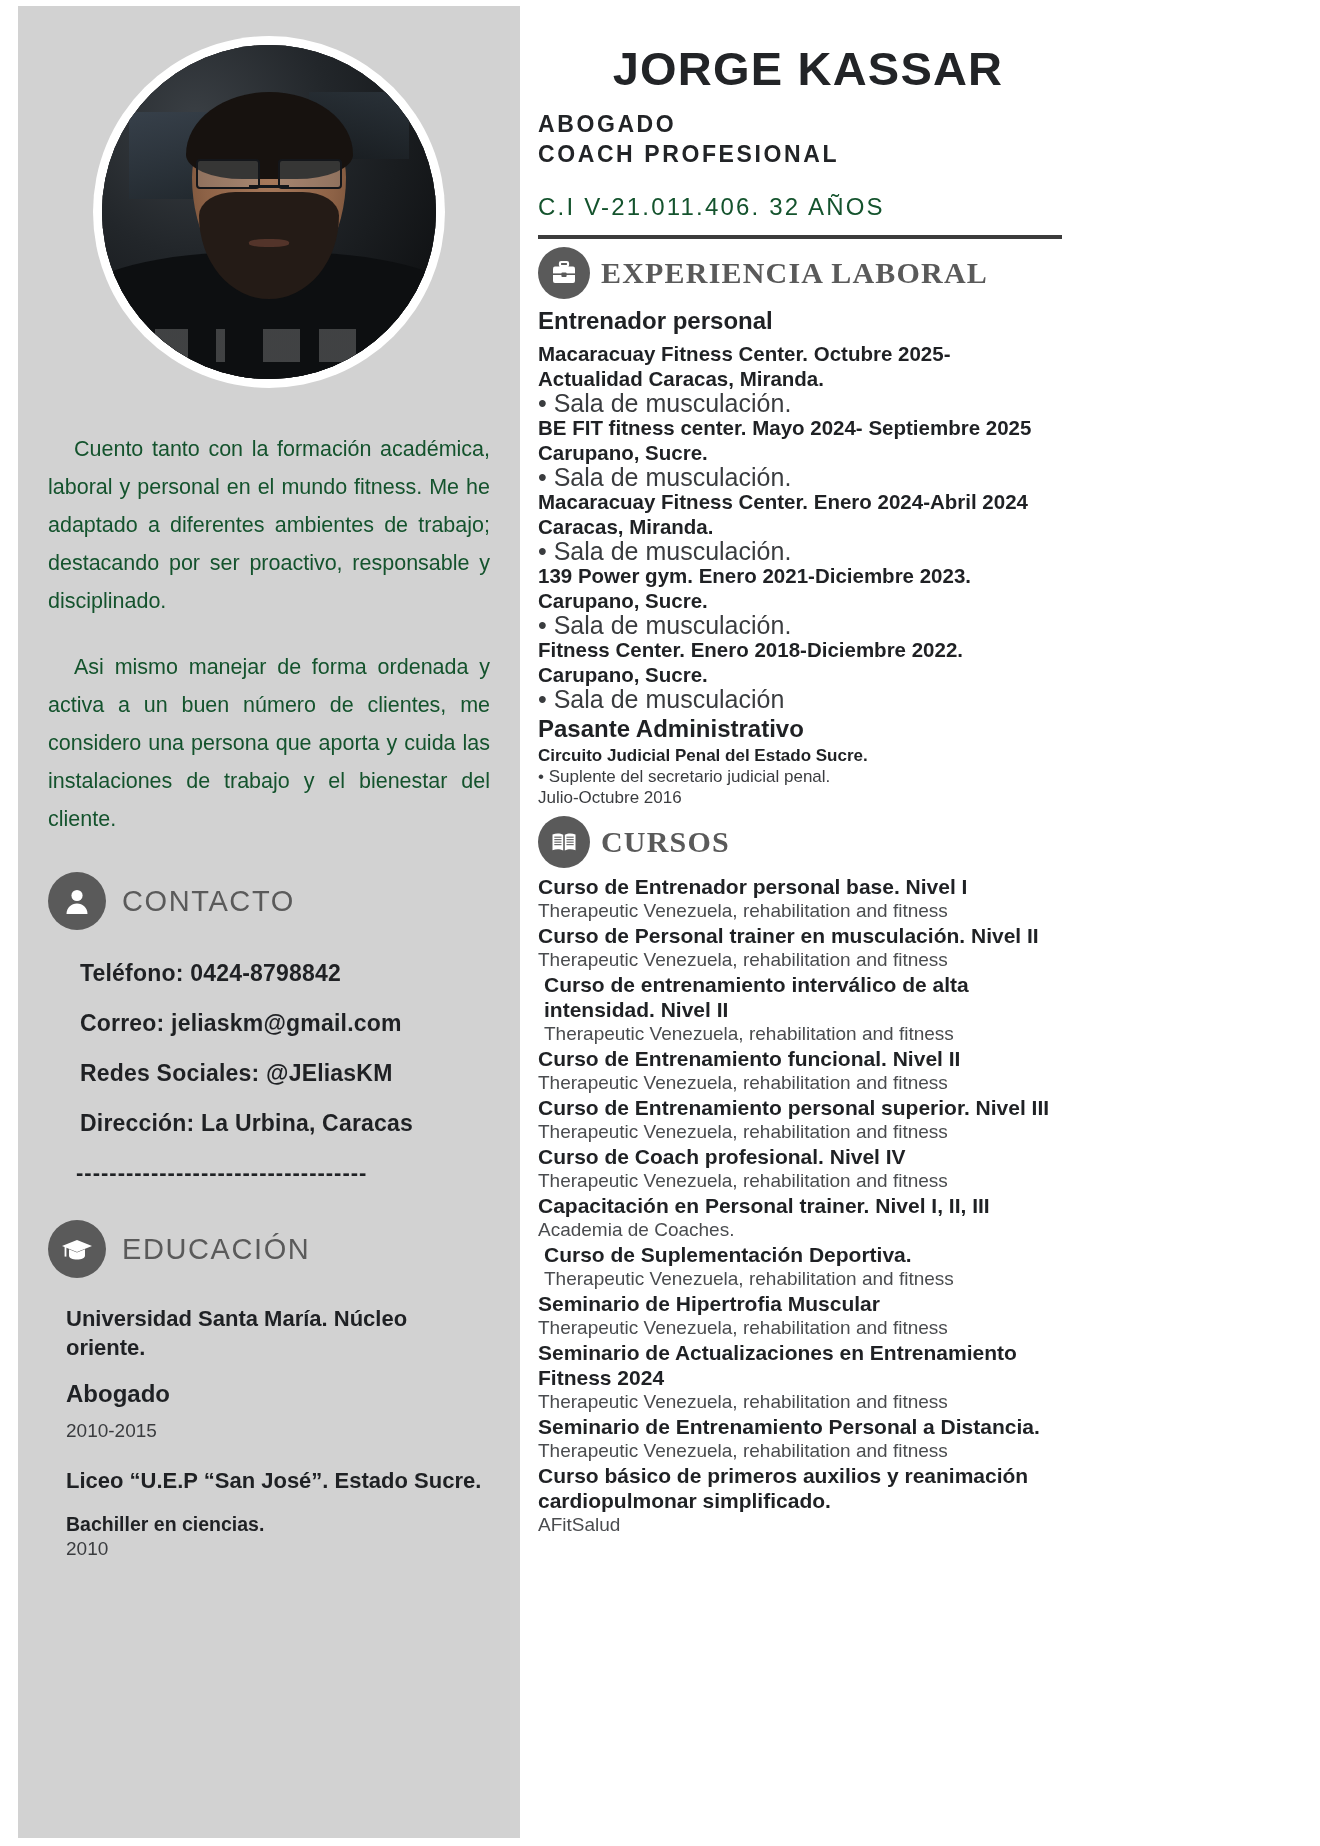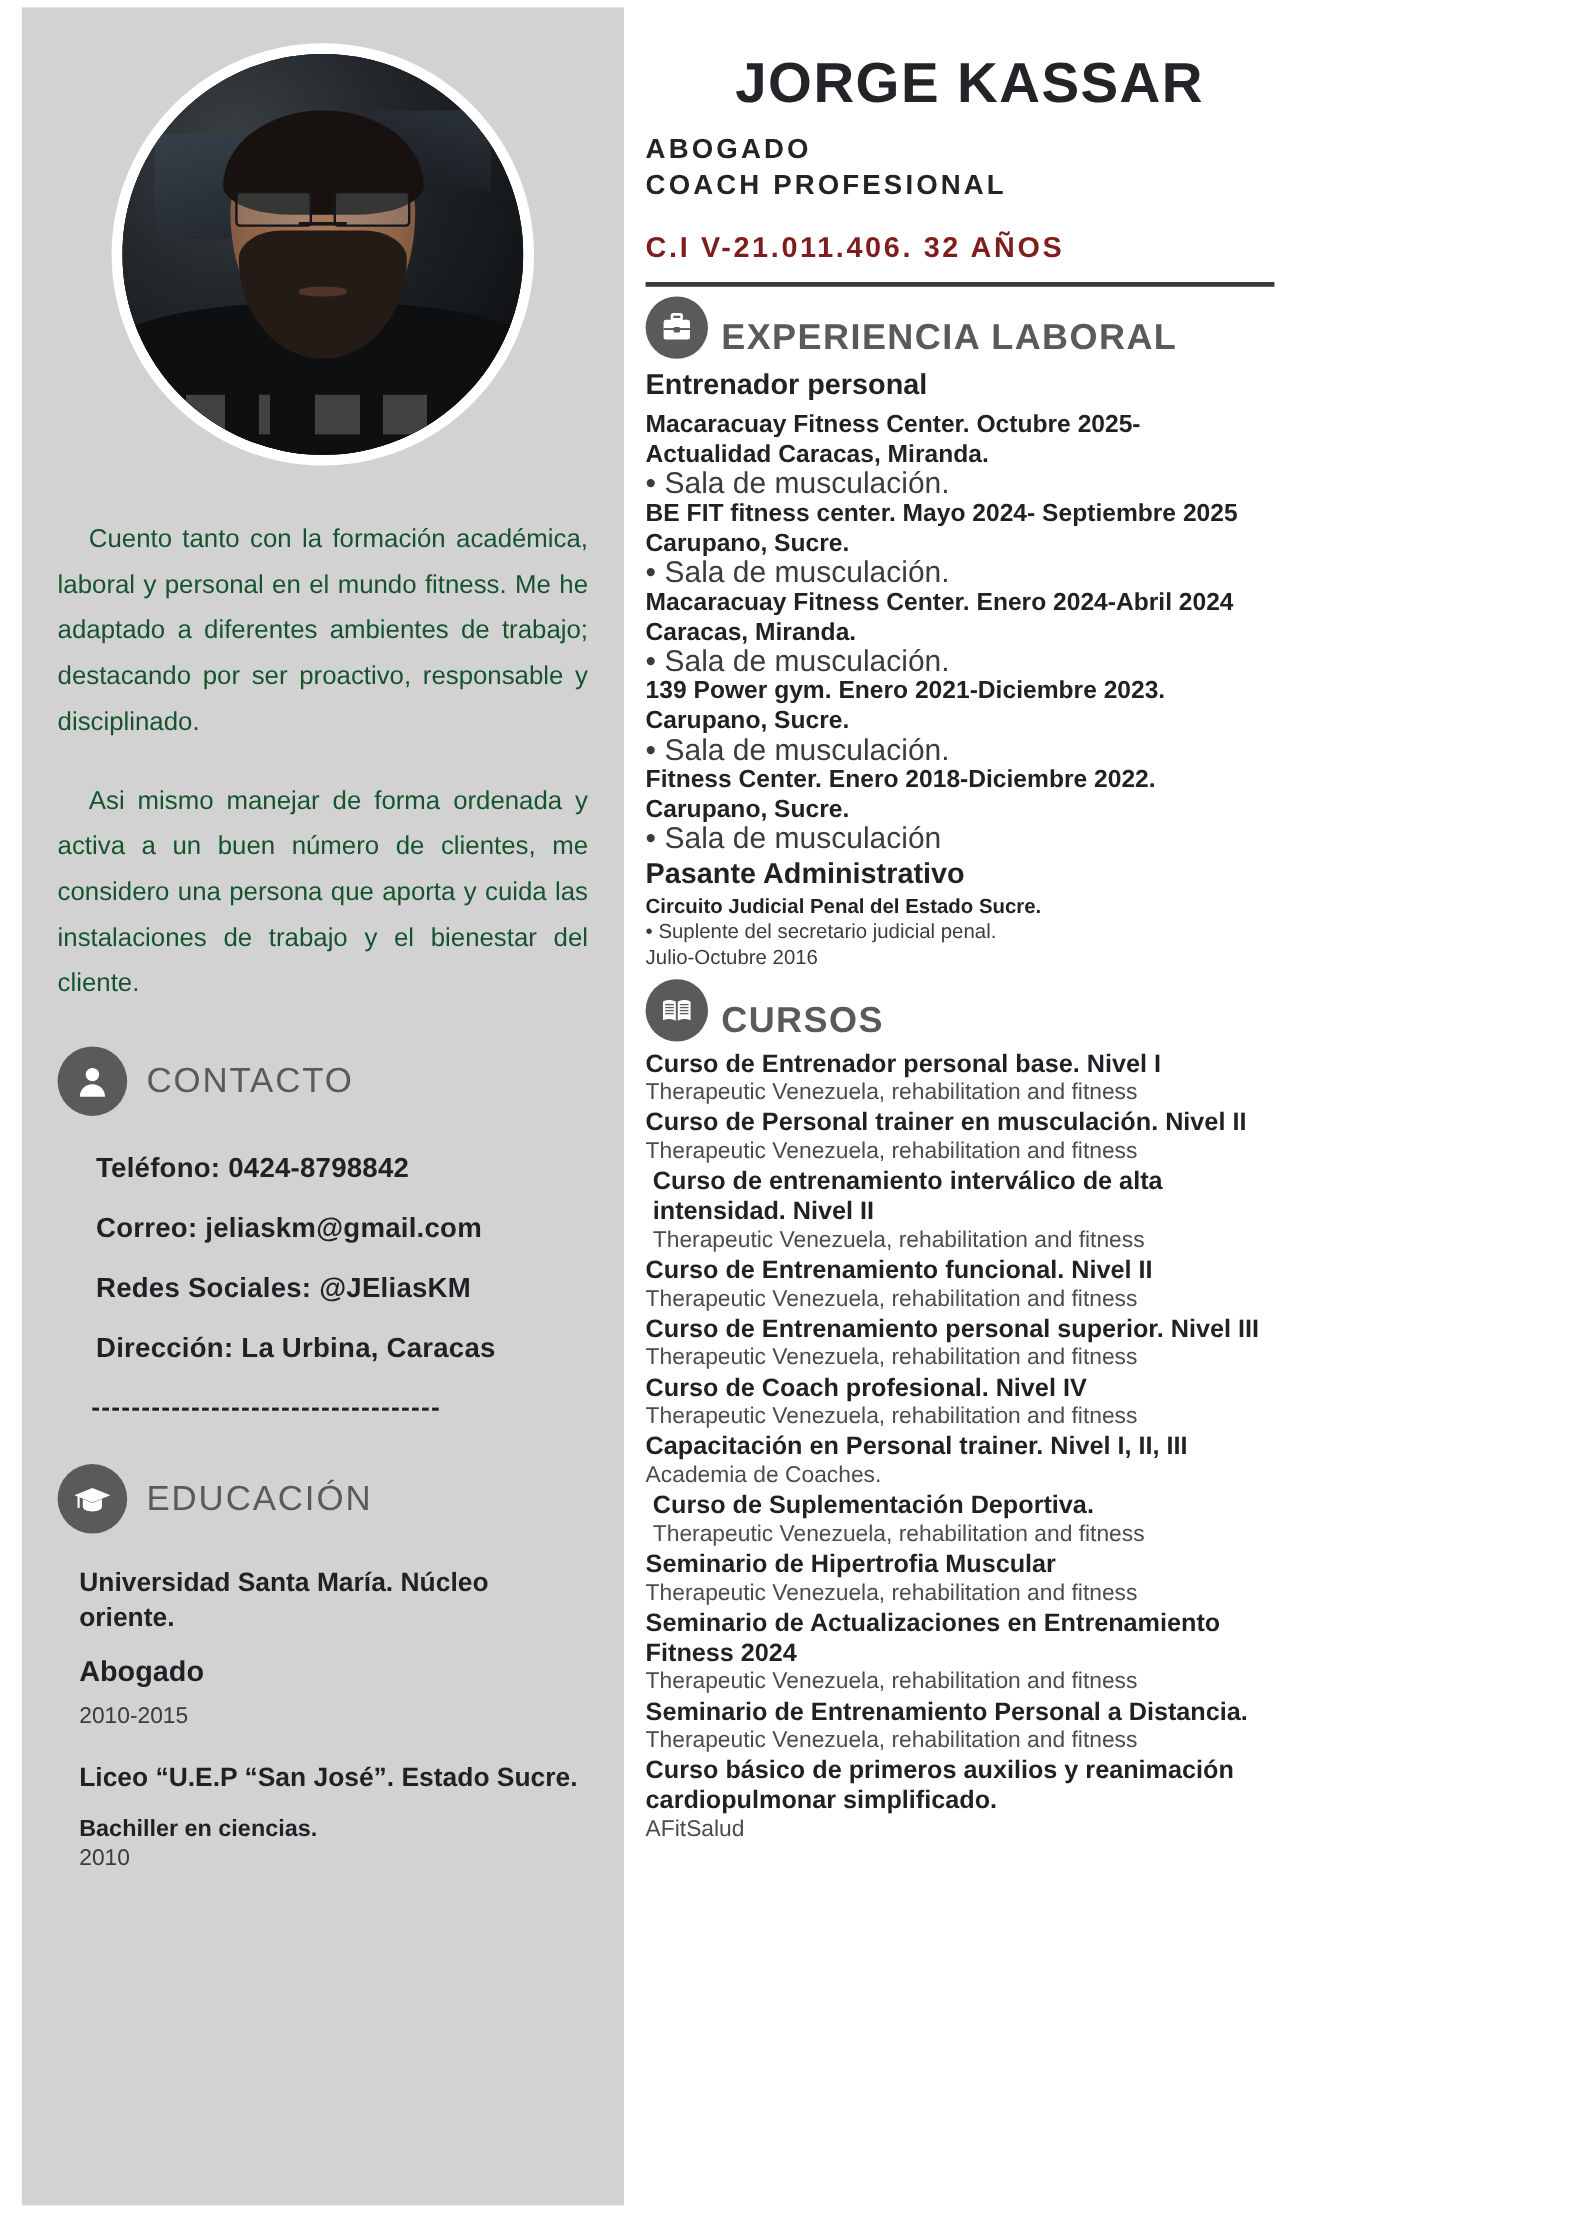--- a/index.html
+++ b/index.html
@@ -254,36 +254,37 @@
   .role {
     font-size: 23px;
     font-weight: bold;
     letter-spacing: 2.6px;
     color: #222427;
     line-height: 30px;
   }
   .cid {
     margin-top: 24px;
     font-size: 24px;
-    font-weight: bold;
+    font-weight: normal;
     letter-spacing: 2.2px;
-    color: #7f1d1d;
+    color: #14532d;
   }
   .rule {
     margin: 14px 0 8px 0;
     height: 4px;
     background: #3c3c3c;
     width: 97%;
   }
 
   .r-sec-head {
     display: flex;
-    align-items: flex-end;
+    align-items: center;
     gap: 11px;
     margin: 8px 0 6px 0;
+    font-family: Liberation Serif, serif;
   }
   .r-sec-icon {
     width: 52px; height: 52px;
     border-radius: 50%;
     background: #5a5a5a;
     display: flex;
     align-items: center;
     justify-content: center;
     flex: 0 0 52px;
   }

